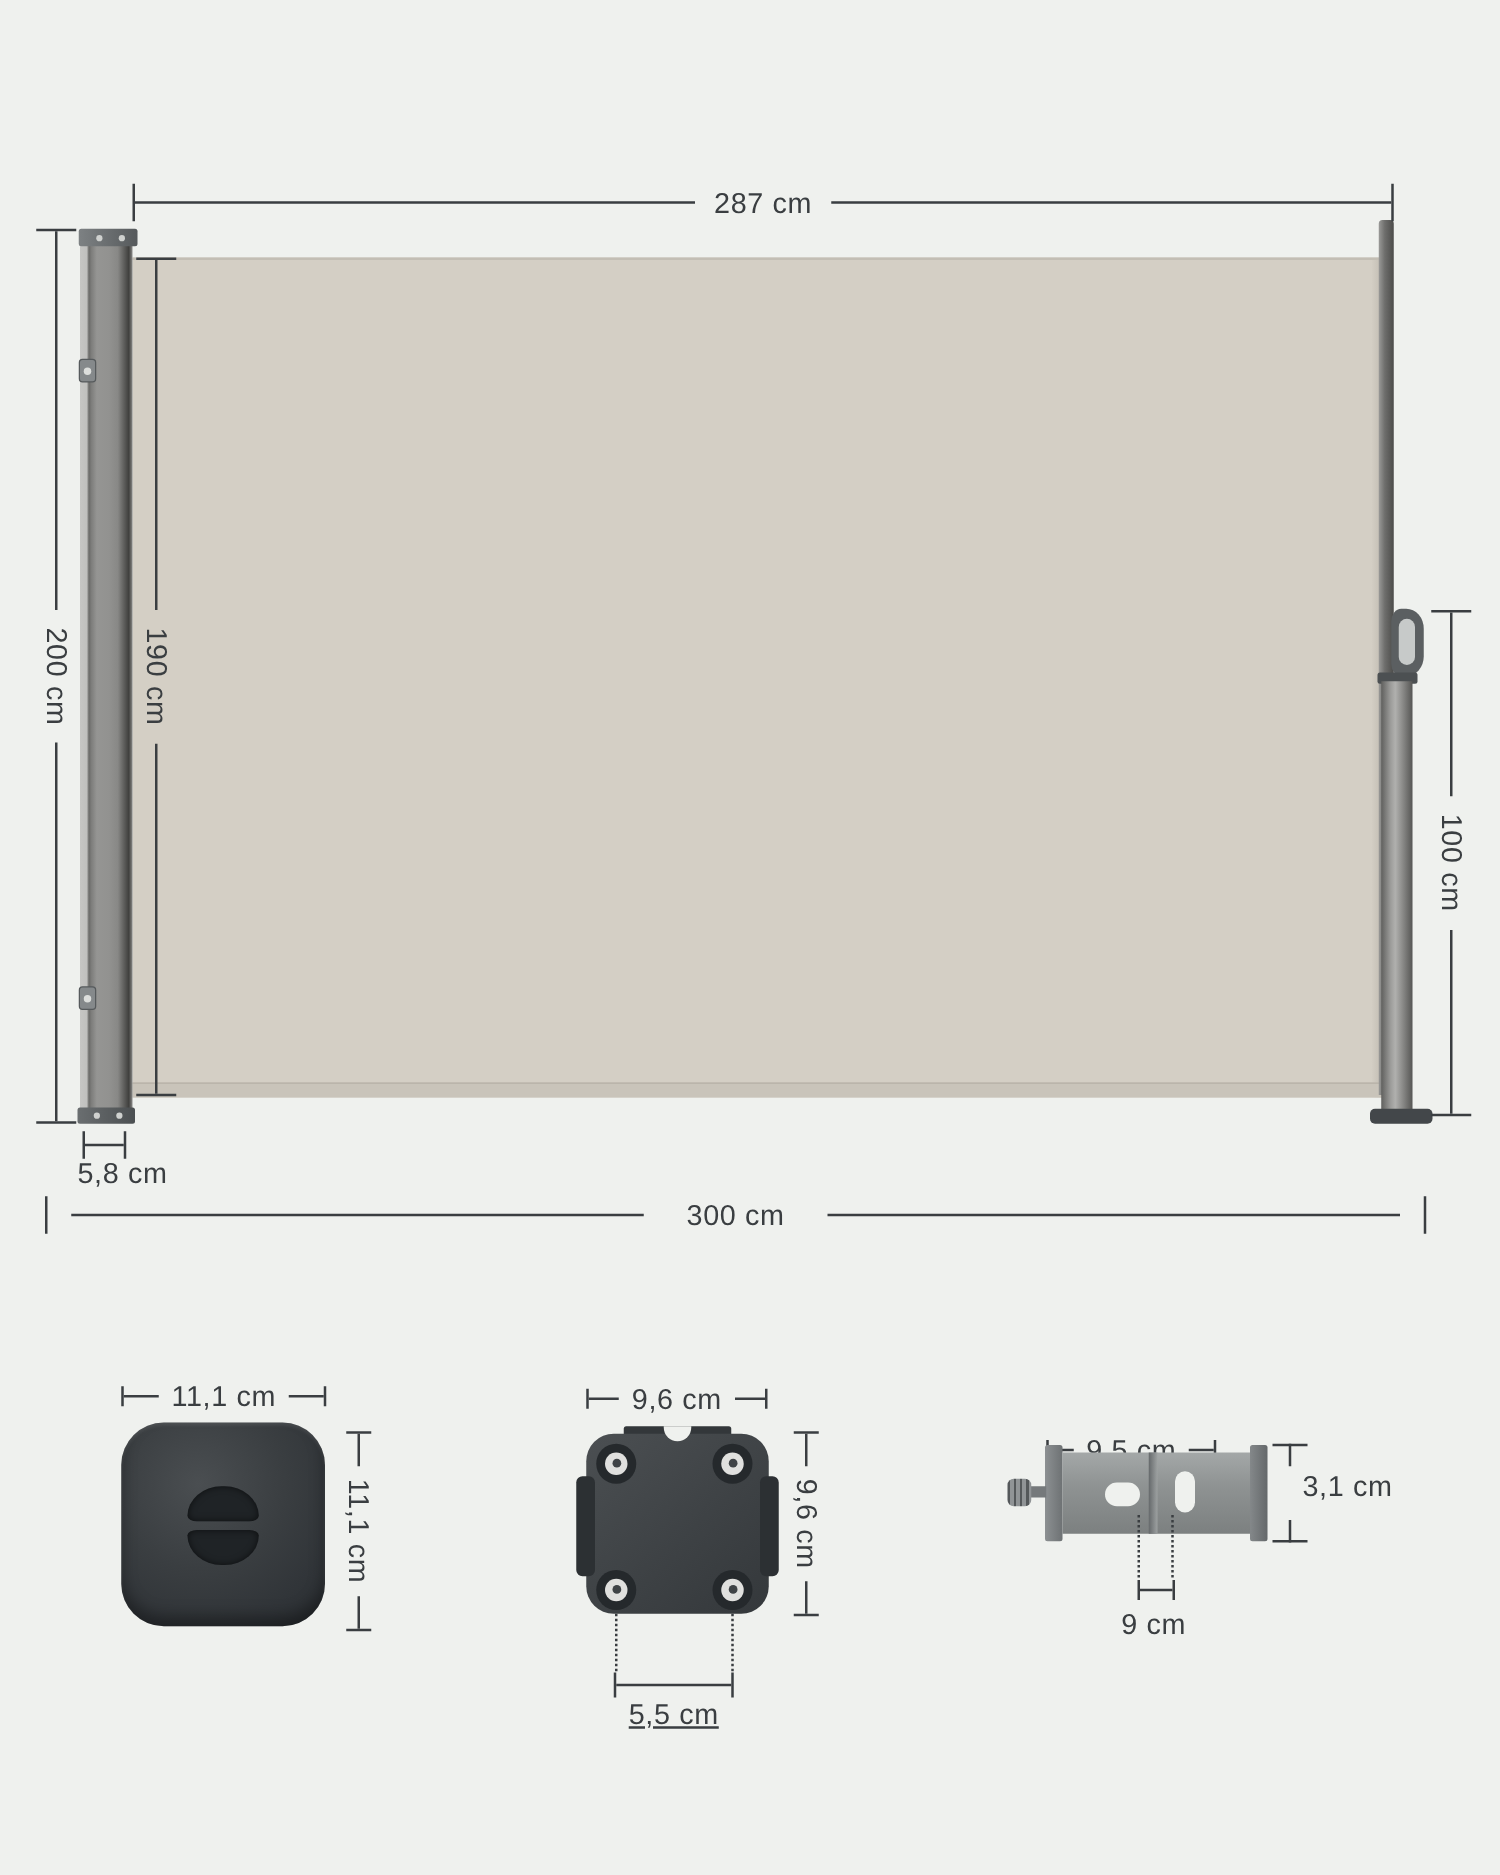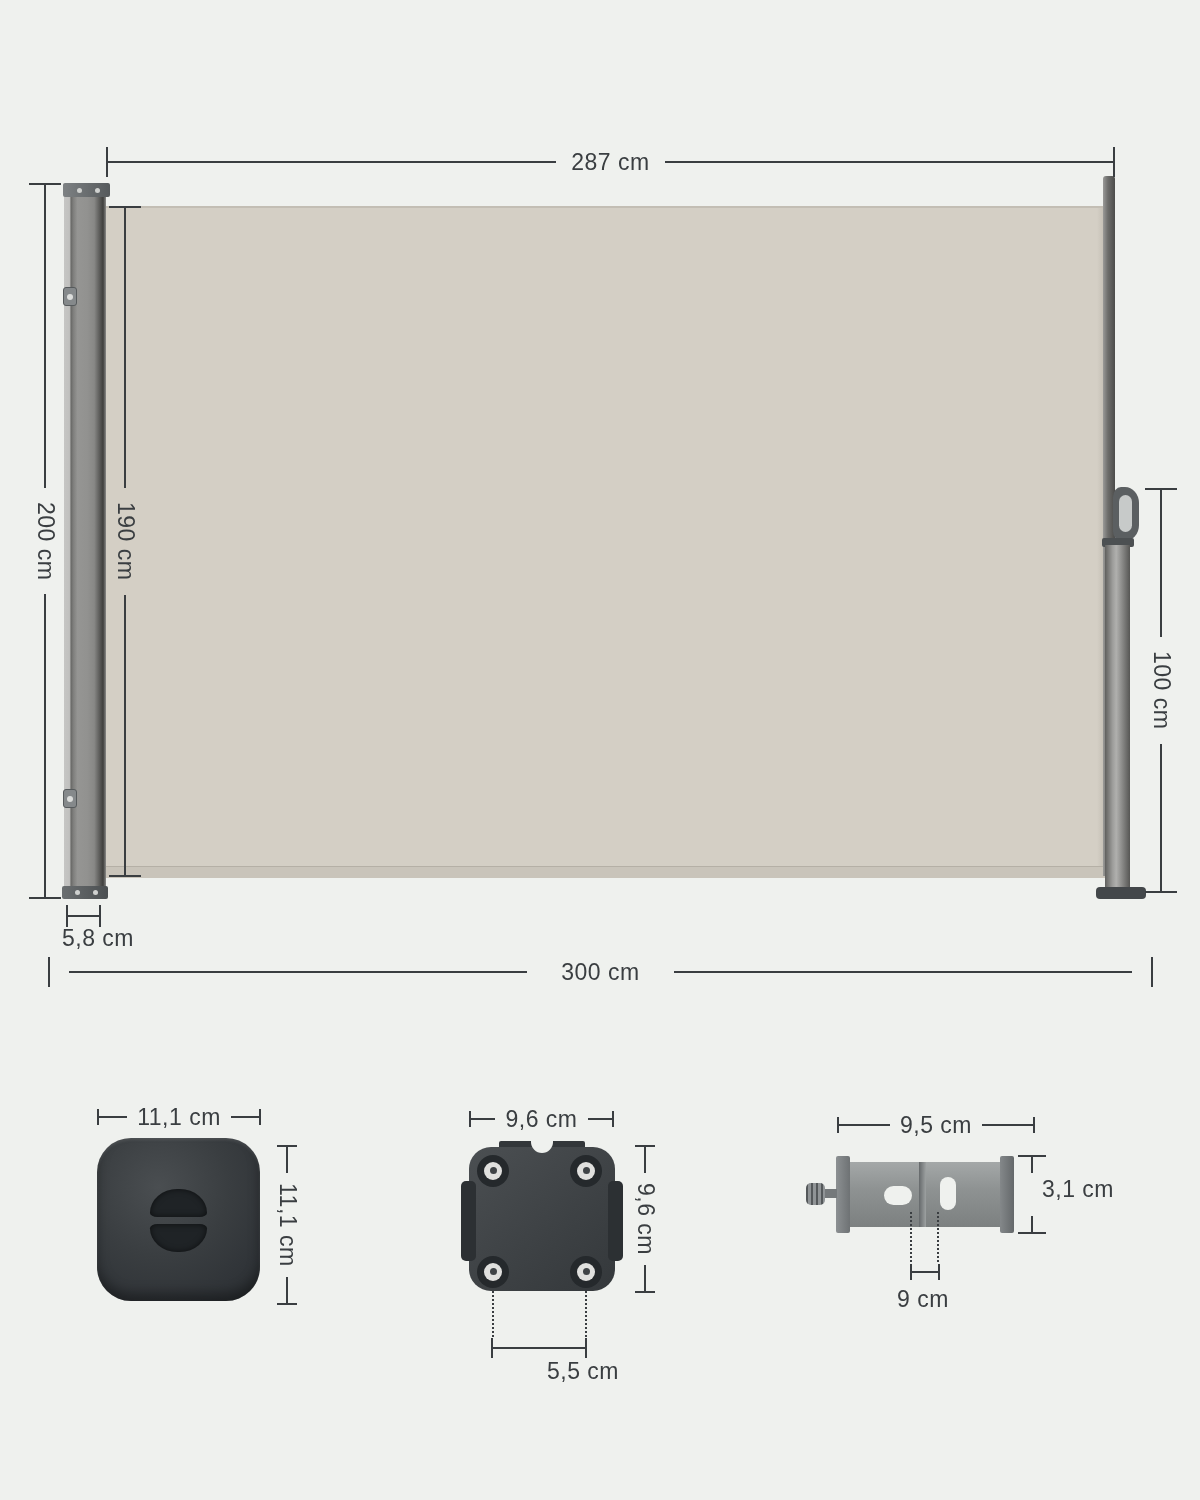--- a/index.html
+++ b/index.html
@@ -183,21 +183,21 @@
       <i class="ht w32"></i>
   </div>
 
   <div class="hdim" style="left:66px;top:905px;width:35px;height:22px;">
     <i class="vt t22"></i>
       <i class="seg"></i>
       <i class="vt t22"></i>
   </div>
   <span class="free-lbl lbl" style="left:62px;top:927px;">5,8 cm</span>
 
-  <div class="hdim" style="left:48px;top:957px;width:1105px;height:30px;gap:19px;">
+  <div class="hdim" style="left:36px;top:957px;width:1105px;height:30px;gap:19px;">
     <i class="vt t30"></i>
       <i class="seg"></i>
     <span class="lbl">300 cm</span>
     <i class="seg"></i>
       <i class="vt t30"></i>
   </div>
 
   <div class="hdim" style="left:97px;top:1109px;width:164px;height:16px;">
     <i class="vt t16"></i>
       <i class="seg"></i>
@@ -259,23 +259,23 @@
       <i class="ht w20"></i>
   </div>
 
   <div class="dot" style="left:492px;top:1291px;height:46px;"></div>
   <div class="dot" style="left:585px;top:1291px;height:46px;"></div>
   <div class="hdim" style="left:491px;top:1338px;width:96px;height:20px;">
     <i class="vt t20"></i>
       <i class="seg"></i>
       <i class="vt t20"></i>
   </div>
-  <span class="free-lbl lbl" style="left:459px;top:1360px;width:160px;text-align:right;">5,5 cm</span>
-
-  <div class="hdim" style="left:837px;top:1117px;width:198px;height:16px;">
+  <span class="free-lbl lbl" style="left:459px;top:1360px;width:160px;text-align:center;text-decoration:underline;">5,5 cm</span>
+
+  <div class="hdim" style="left:837px;top:1152px;width:136px;height:16px;">
     <i class="vt t16"></i>
       <i class="seg"></i>
     <span class="lbl" style="padding:0 10px;">9,5 cm</span>
     <i class="seg"></i>
       <i class="vt t16"></i>
   </div>
 
   <div class="abs bracket-wrap">
     <div class="bflange left"></div>
     <div class="bflange right"></div>

